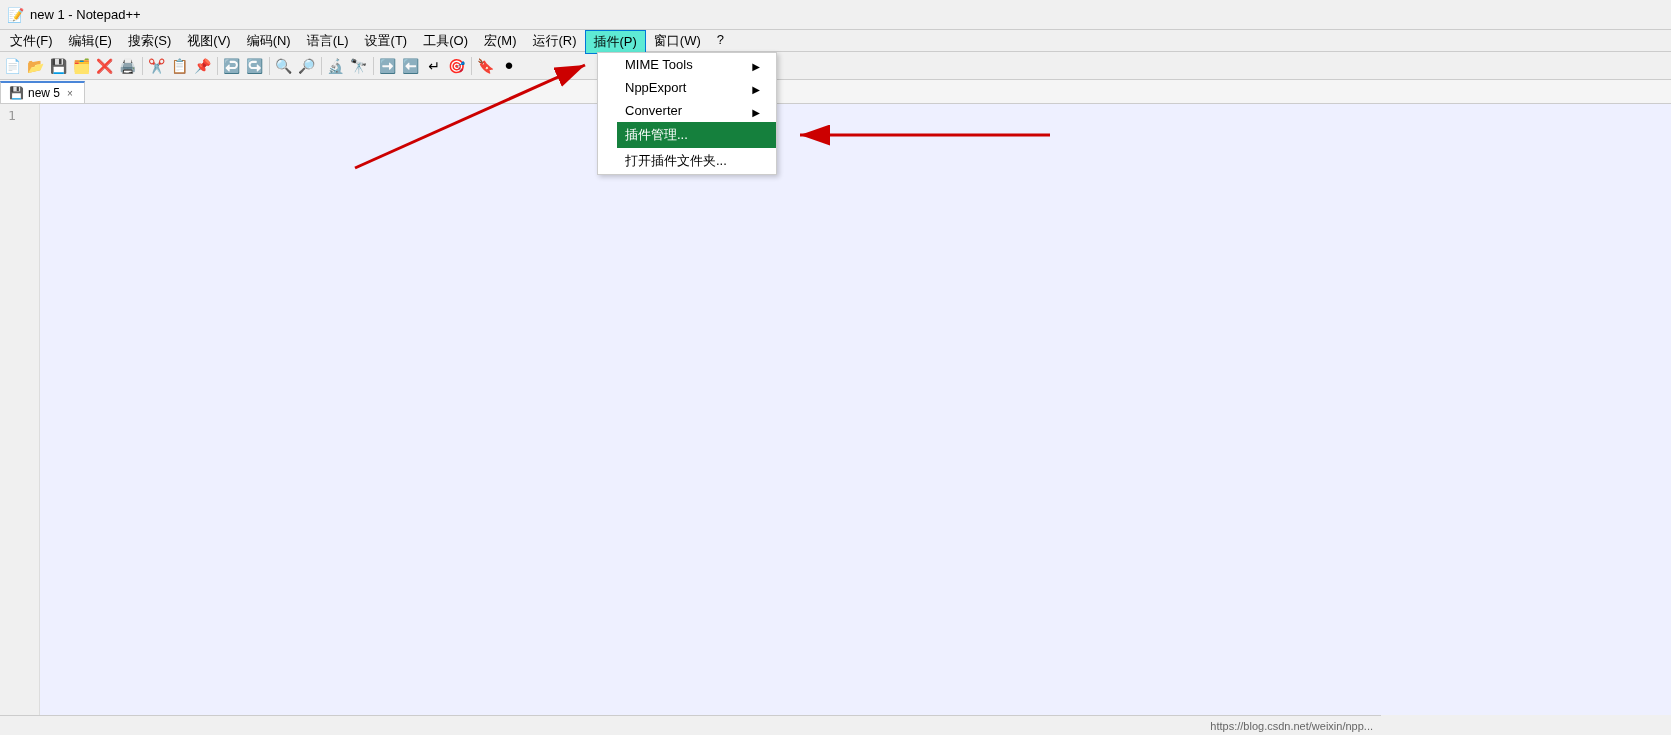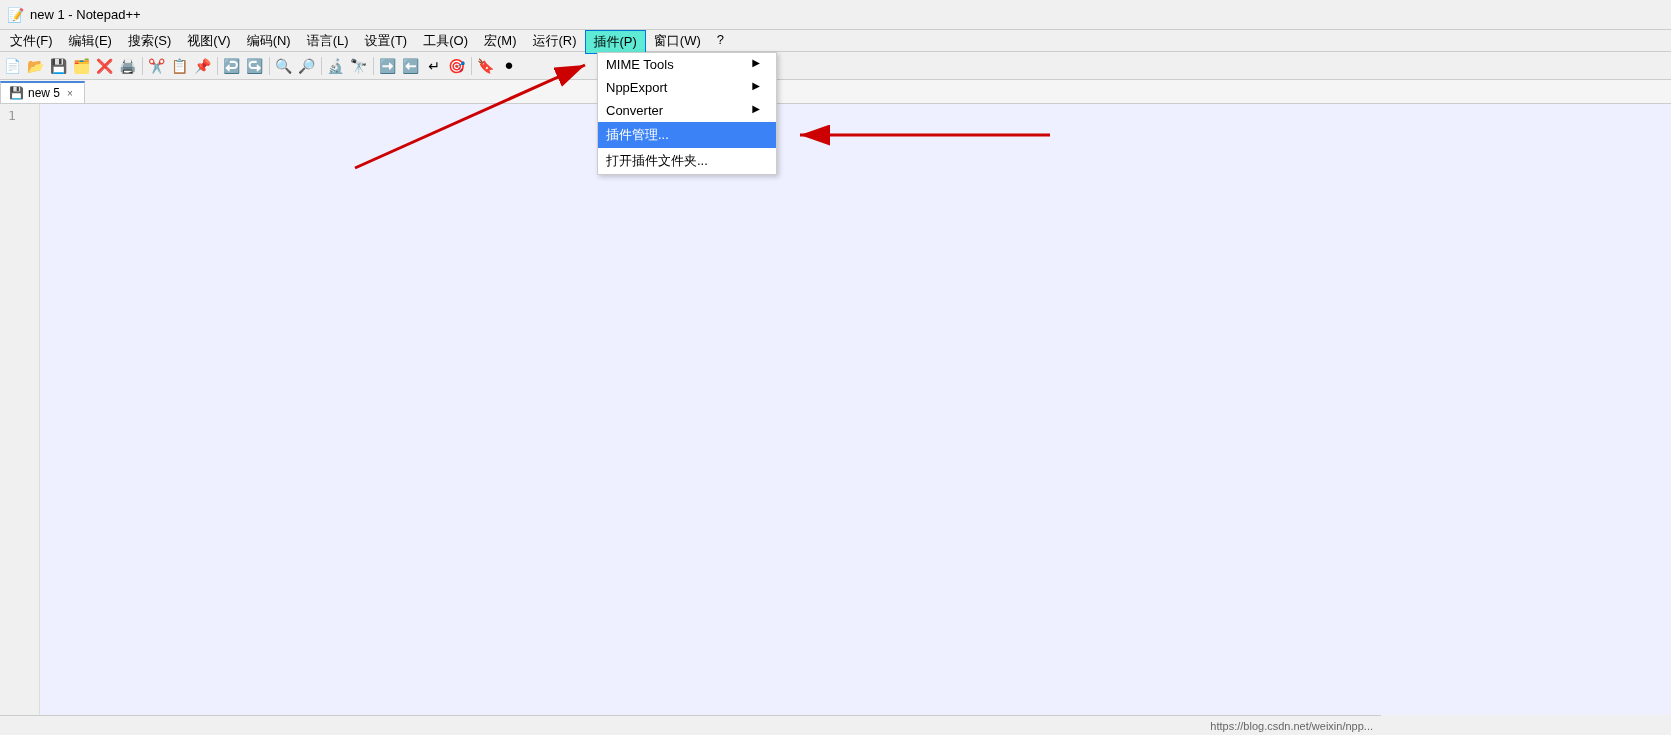--- a/index.html
+++ b/index.html
@@ -159,30 +159,31 @@
       top: 52px;
       left: 597px;
       background: #fff;
       border: 1px solid #ccc;
       box-shadow: 2px 2px 5px rgba(0,0,0,0.2);
       min-width: 180px;
       z-index: 1000;
     }
     .dropdown-item {
       display: flex;
-      align-items: flex-start;
+      align-items: flex-end;
       justify-content: space-between;
       padding: 4px 16px 4px 8px;
       cursor: pointer;
       font-size: 13px;
       color: #000;
       white-space: nowrap;
+      margin-left: 19px;
     }
     .dropdown-item.highlighted {
-      background: #3b82f6;
+      background: #15803d;
       color: #fff;
     }
     .dropdown-item .arrow {
       font-size: 10px;
       margin-left: 20px;
     }
     svg.arrows {
       position: absolute;
       top: 0;
       left: 0;

